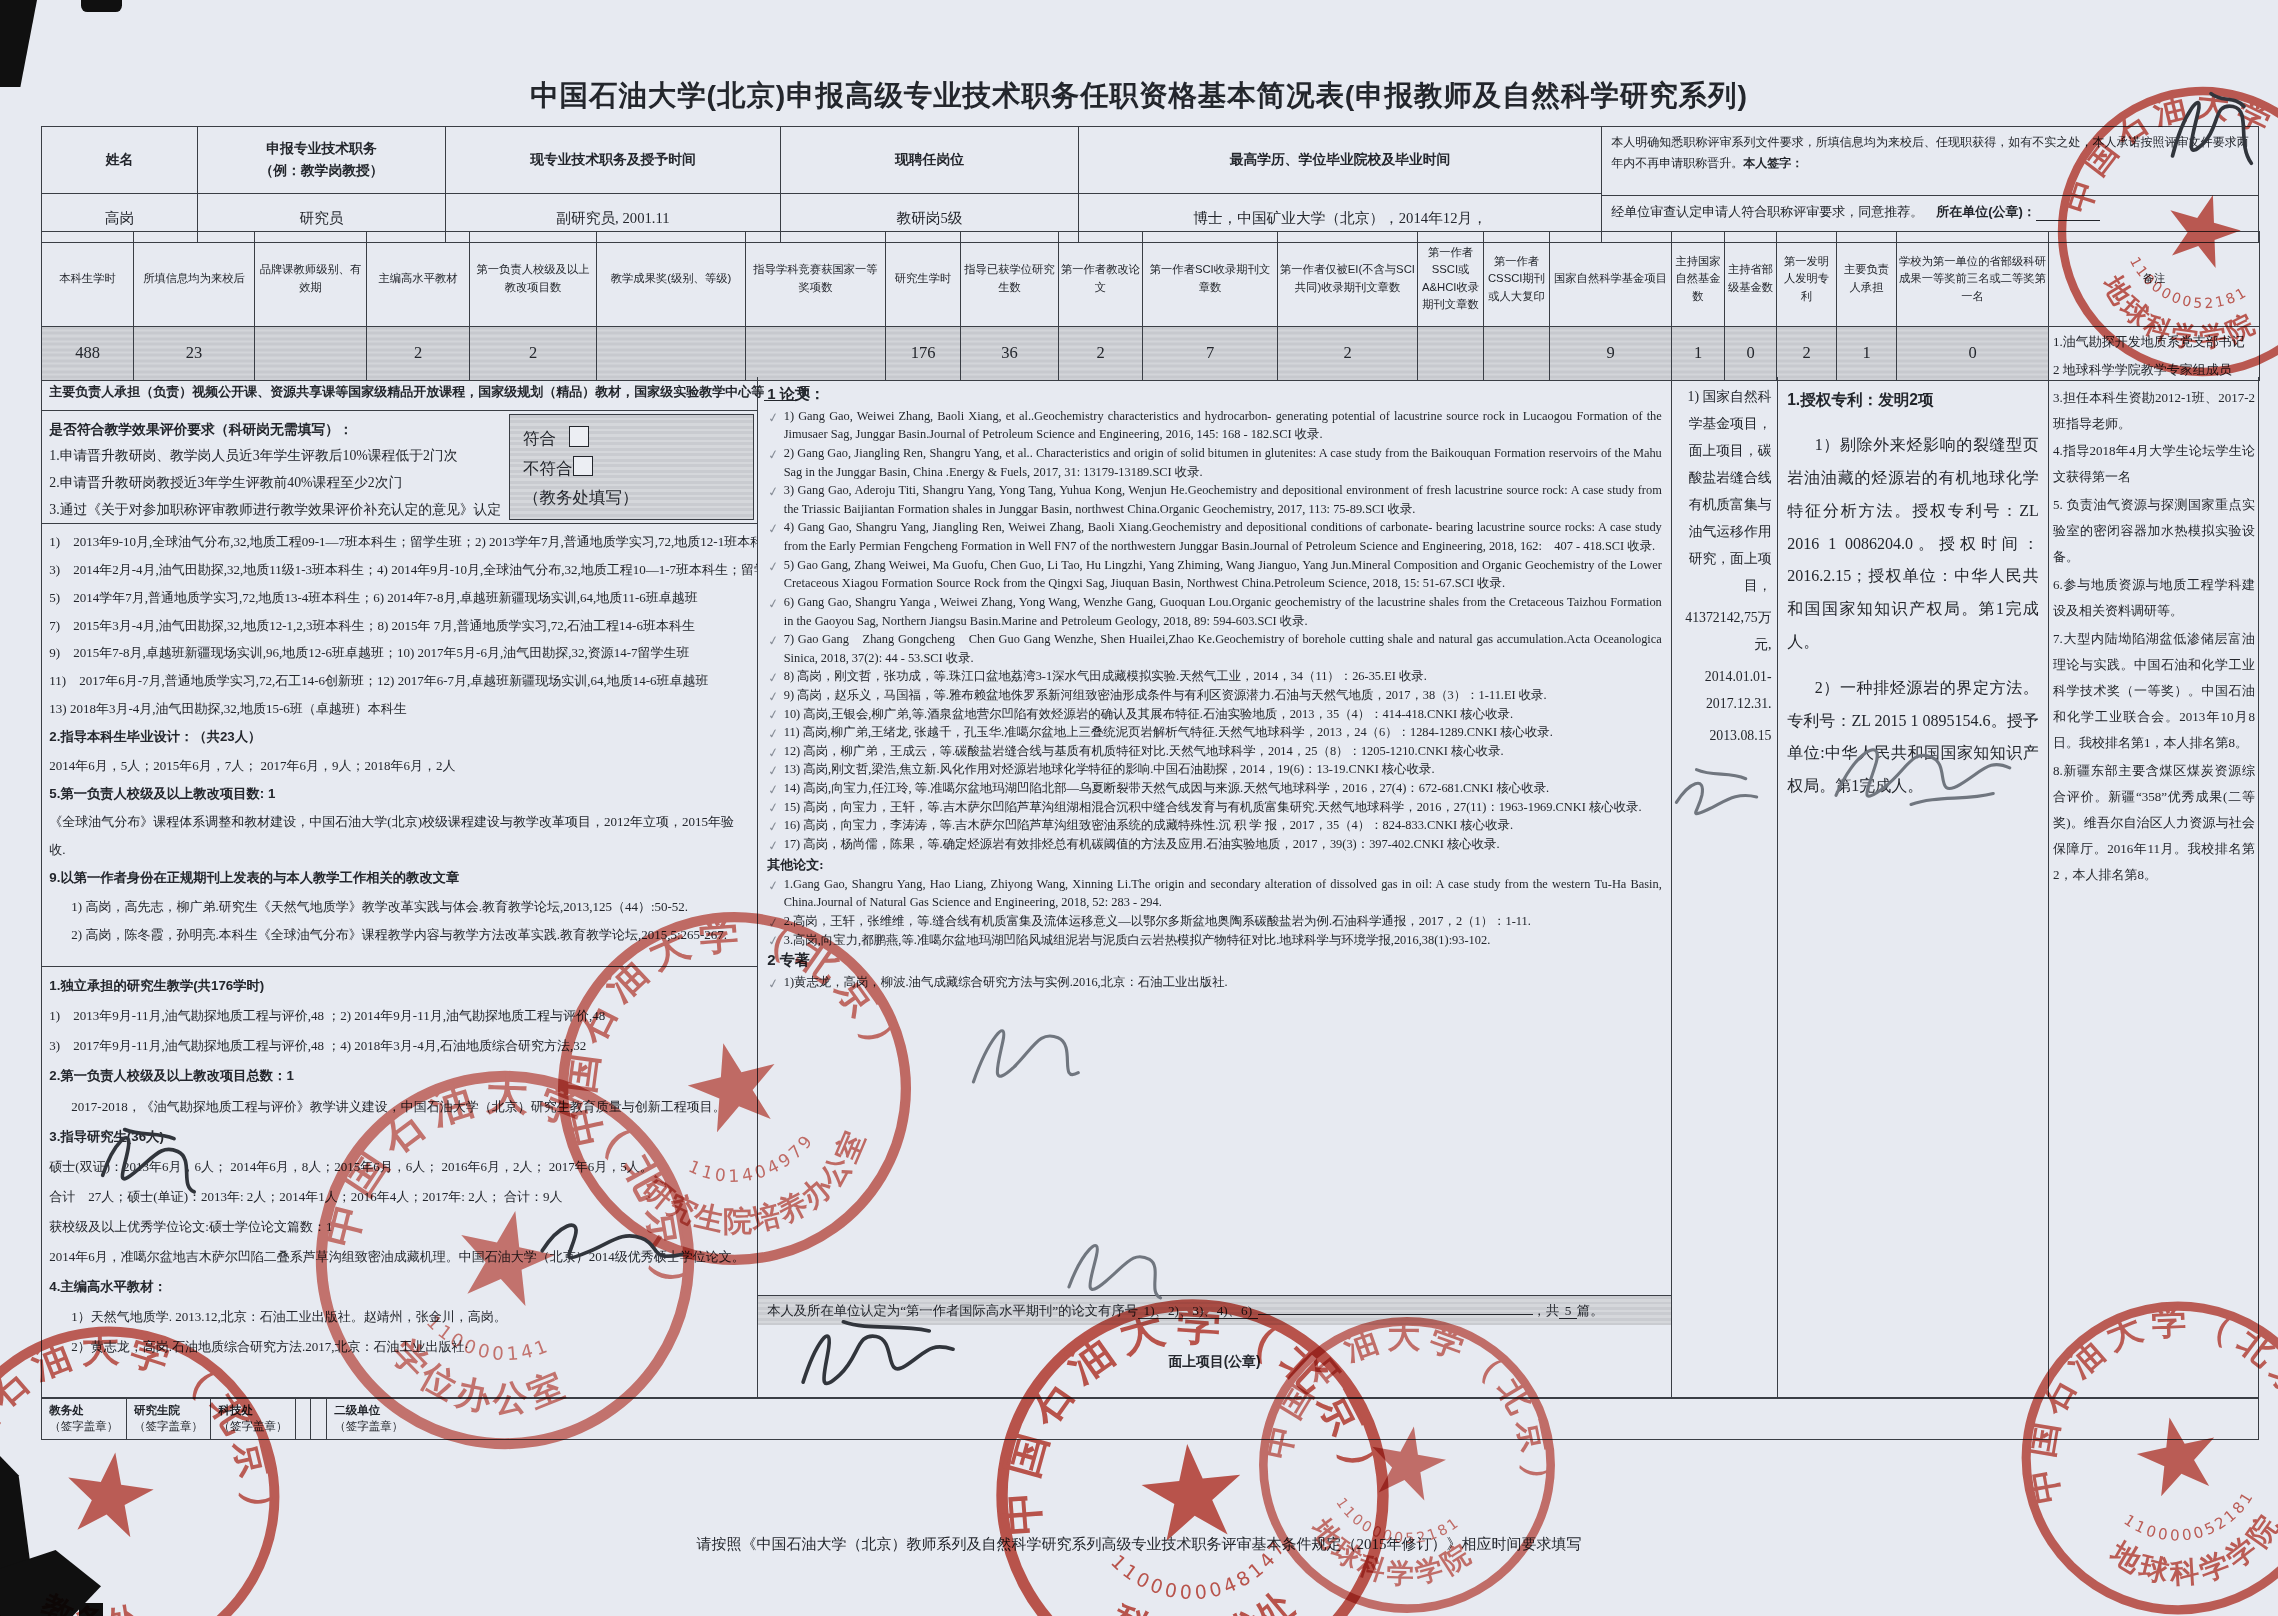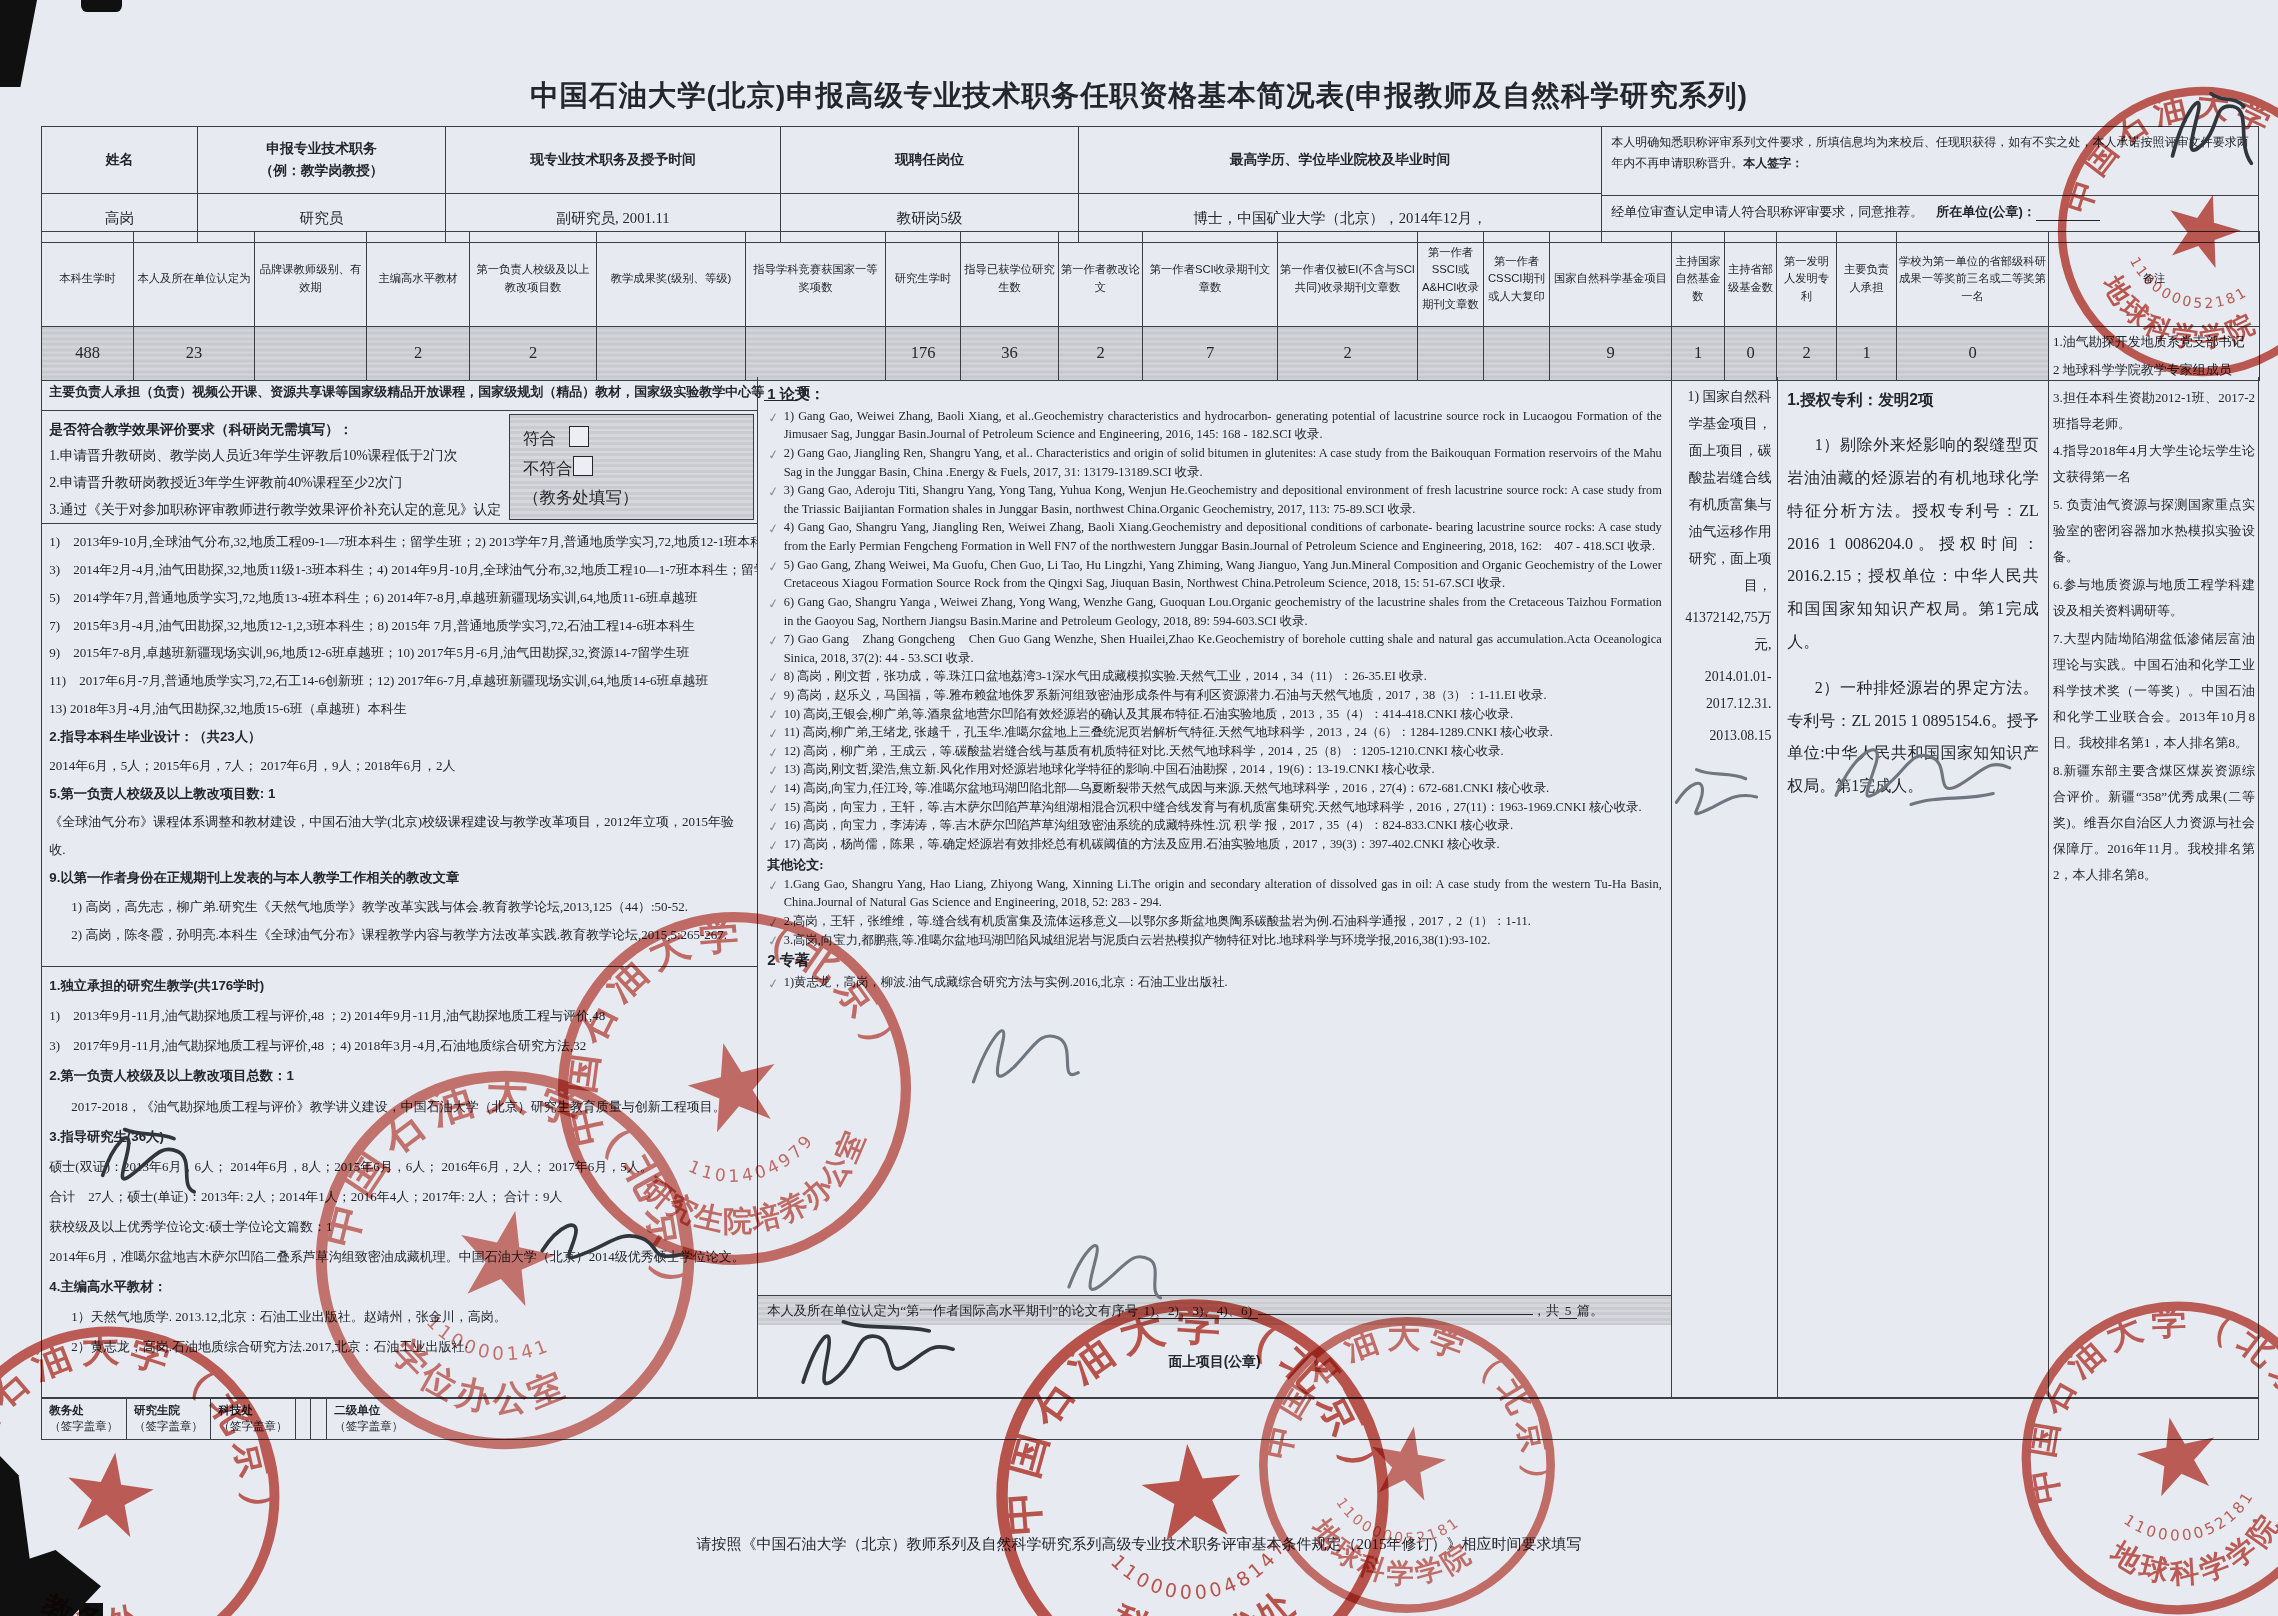--- a/index.html
+++ b/index.html
@@ -167,21 +167,21 @@
         <col class="w16">
         <col class="w17">
         <col class="w18">
         <col class="w19">
         <col class="w20">
         <col class="w21">
     </colgroup>
     <tbody>
         <tr class="srow-h">
           <td>本科生学时</td>
-          <td>本人及所在单位认定为</td>
+          <td>所填信息均为来校后</td>
           <td>品牌课教师级别、有效期</td>
           <td>主编高水平教材</td>
           <td>第一负责人校级及以上教改项目数</td>
           <td>教学成果奖(级别、等级)</td>
           <td>指导学科竞赛获国家一等奖项数</td>
           <td>研究生学时</td>
           <td>指导已获学位研究生数</td>
           <td>第一作者教改论文</td>
           <td>第一作者SCI收录期刊文章数</td>
           <td>第一作者仅被EI(不含与SCI共同)收录期刊文章数</td>

